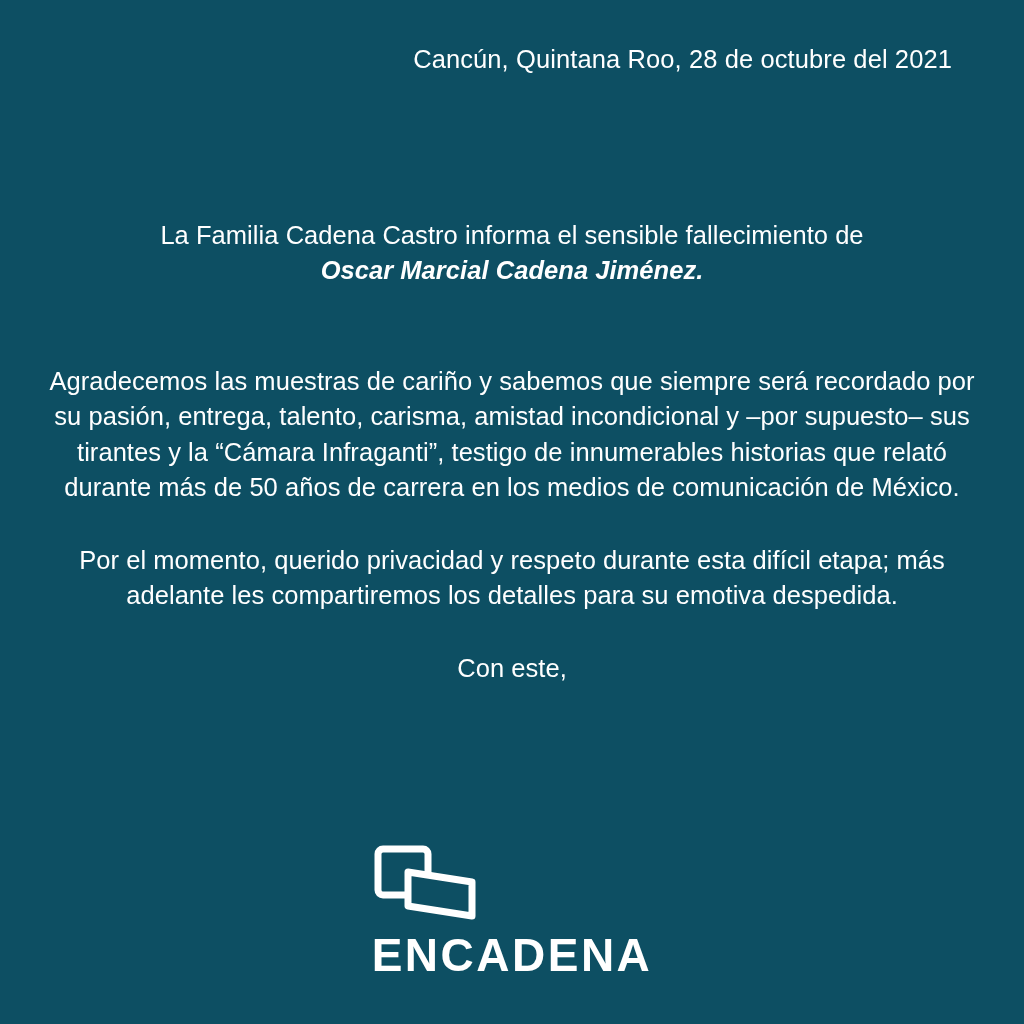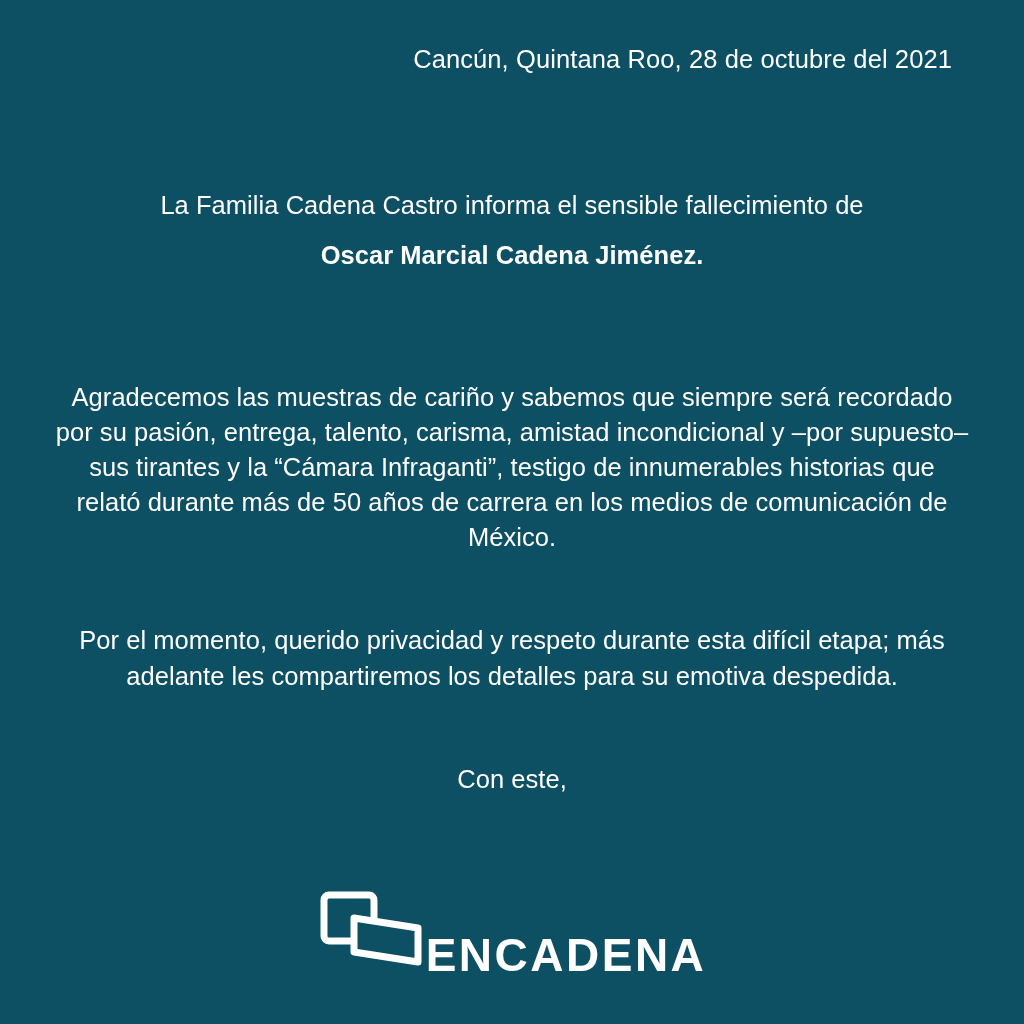--- a/index.html
+++ b/index.html
@@ -32,46 +32,47 @@
     padding-right: 36px;
     box-sizing: border-box;
     letter-spacing: 0.1px;
   }
   .body-block {
     width: 944px;
     margin: 0 auto;
     text-align: center;
   }
   p.para {
-    margin: 15px;
+    margin: 0;
     font-size: 25.5px;
     line-height: 1.38;
     letter-spacing: 0.05px;
     text-align: center;
   }
   .gap-lg { height: 46px; }
   .gap-md { height: 38px; }
   .gap-sm { height: 30px; }
   .name-line {
     font-weight: bold;
     font-size: 26.5px;
+    font-style: italic;
   }
   .sign-off {
     font-size: 25.5px;
   }
   .family-sign {
     font-weight: bold;
     font-size: 26.5px;
     letter-spacing: 0.2px;
   }
   .logo-wrap {
     margin-top: auto;
     display: flex;
-    flex-direction: row;
-    align-items: flex-end;
+    flex-direction: column;
+    align-items: flex-start;
     padding-bottom: 26px;
   }
   .logo-mark {
     display: block;
     margin-bottom: 6px;
   }
   .logo-text {
     font-size: 46px;
     font-weight: bold;
     letter-spacing: 2.5px;

